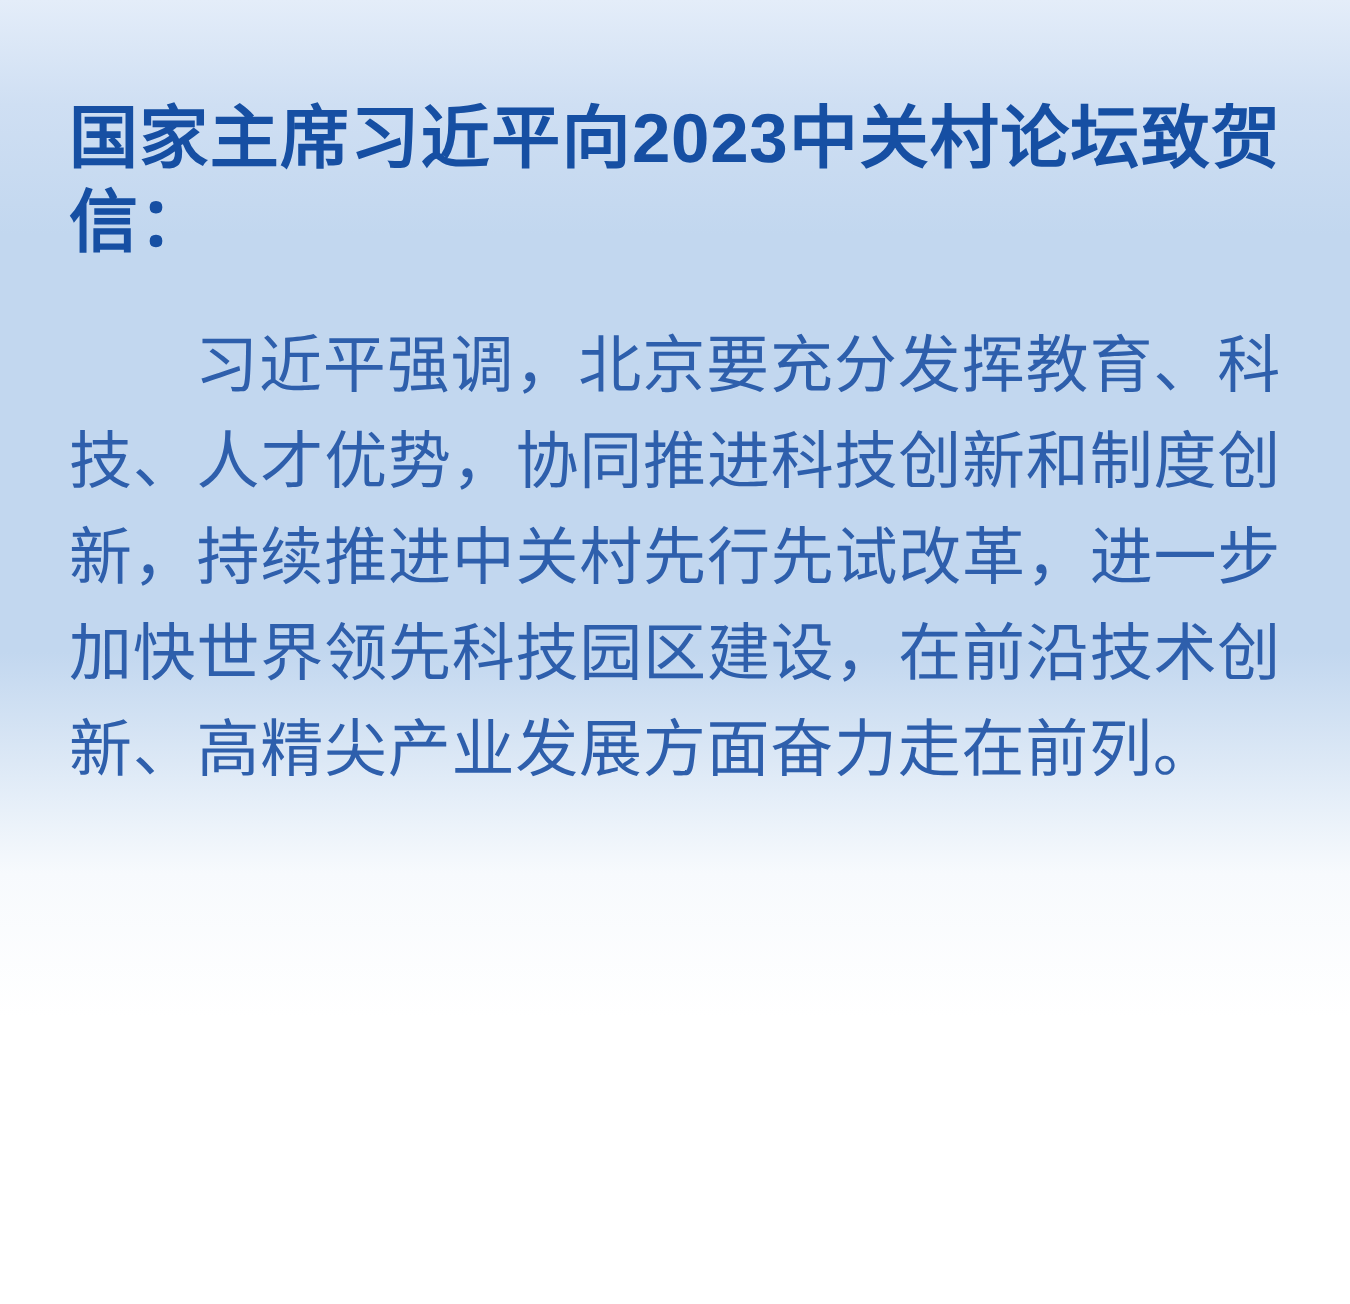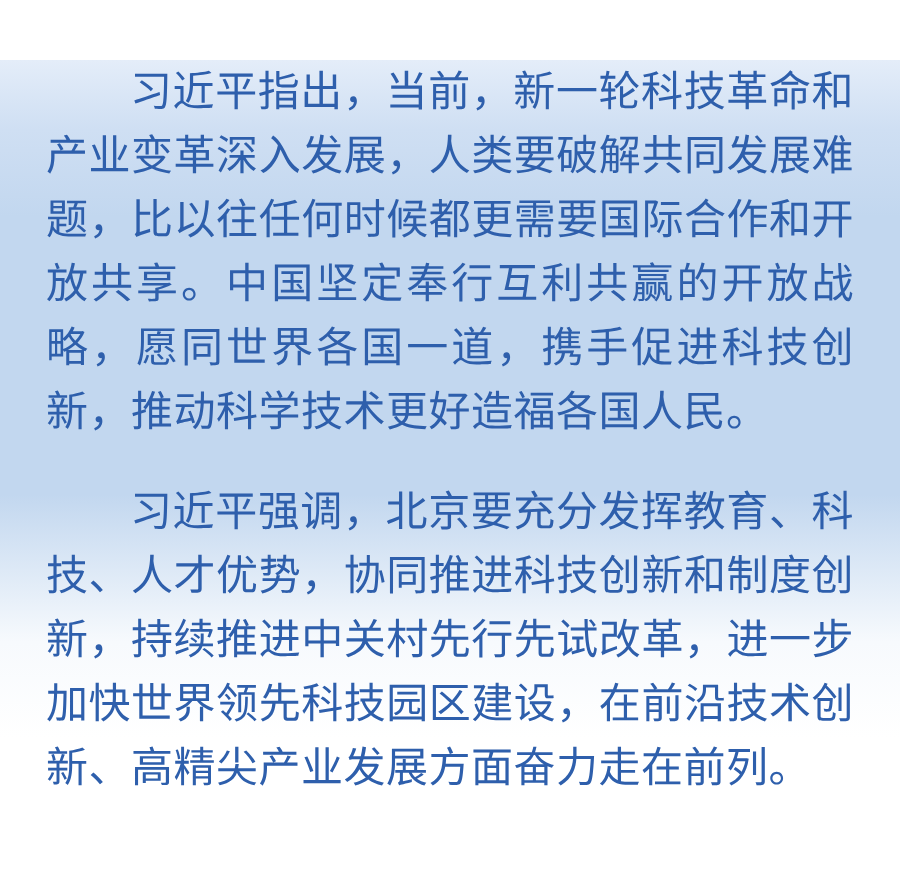--- a/index.html
+++ b/index.html
@@ -51,17 +51,17 @@
   }
 
   .notice-paragraph.second {
     margin-top: 36px;
   }
 </style>
 </head>
 <body>
 
 <div class="page">
+  <h1 class="notice-title">国家主席习近平向2023中关村论坛致贺信：</h1>
 
-  <p class="notice-paragraph first">习近平指出，当前，新一轮科技革命和产业变革深入发展，人类要破解共同发展难题，比以往任何时候都更需要国际合作和开放共享。中国坚定奉行互利共赢的开放战略，愿同世界各国一道，携手促进科技创新，推动科学技术更好造福各国人民。</p>
 
   <p class="notice-paragraph second">习近平强调，北京要充分发挥教育、科技、人才优势，协同推进科技创新和制度创新，持续推进中关村先行先试改革，进一步加快世界领先科技园区建设，在前沿技术创新、高精尖产业发展方面奋力走在前列。</p>
 </div>
 
 </body></html>

